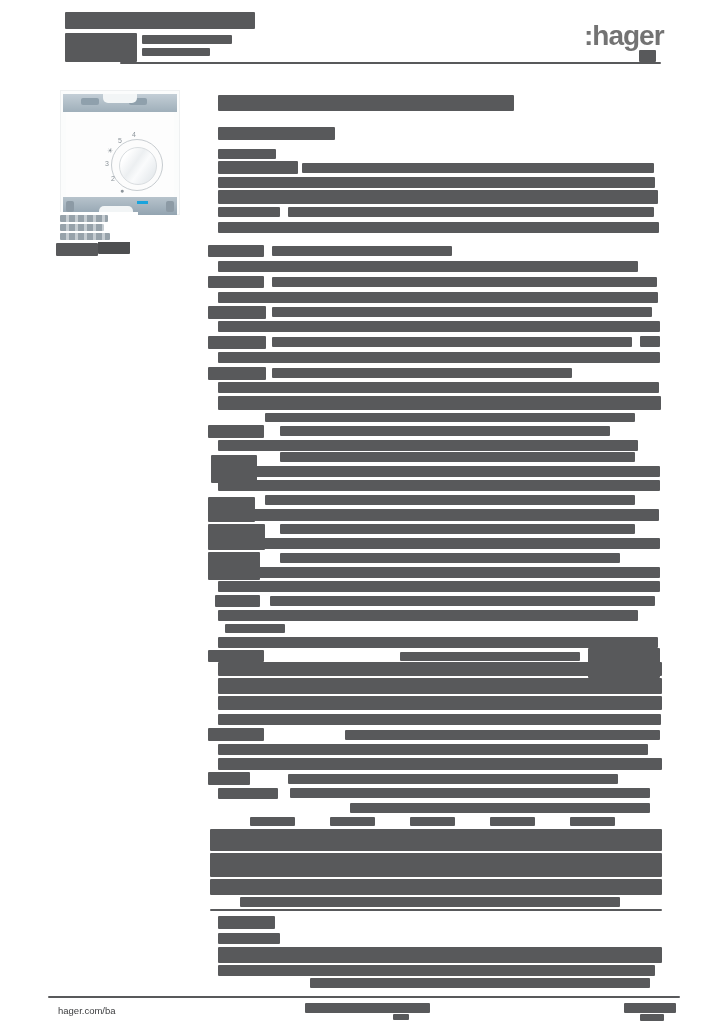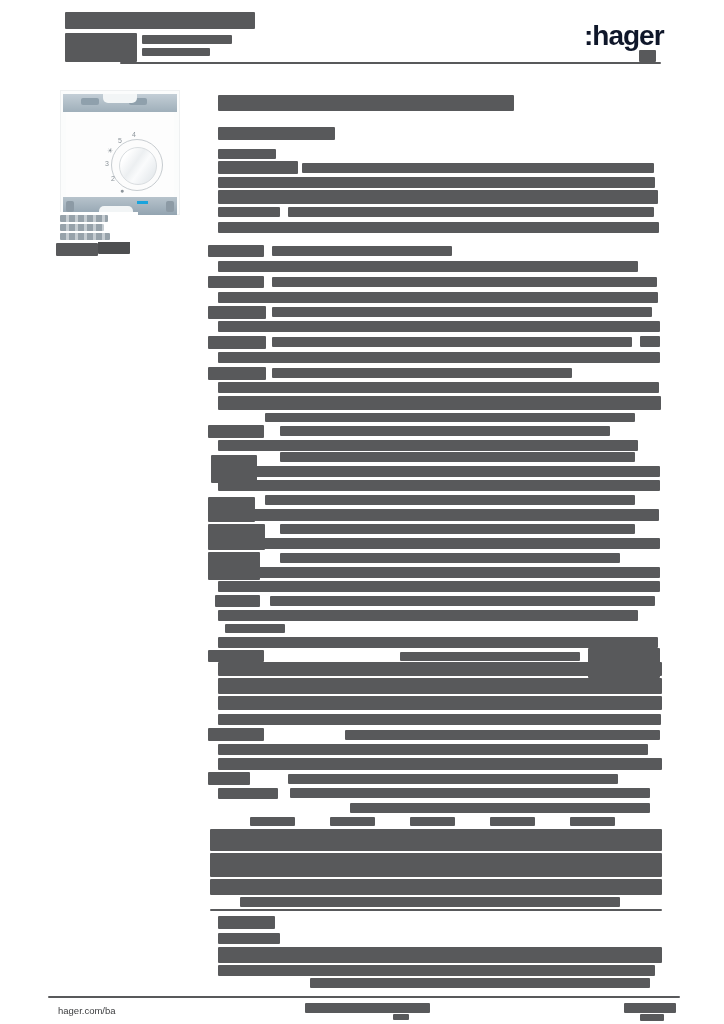--- a/index.html
+++ b/index.html
@@ -7,21 +7,21 @@
     position:relative;width:724px;height:1024px;background:#ffffff;
     font-family:"Liberation Sans", sans-serif;overflow:hidden;
   }
   
   #redaction-layer{position:absolute;inset:0;z-index:1;}
   #redaction-layer .bar{position:absolute;background:#58595b;border-radius:1px;}
 
   
   .logo{
     position:absolute;left:584px;top:22px;z-index:3;
-    font-weight:bold;font-size:28px;letter-spacing:-1px;color:#0f172a;
+    font-weight:bold;font-size:28px;letter-spacing:-1px;color:#737373;
     line-height:1;
   }
 
   
   .photo-card{
     position:absolute;left:60px;top:90px;width:120px;height:125px;z-index:2;
     background:#fbfcfc;border:1px solid #eef0f1;box-sizing:border-box;
   }
   .strip{
     position:absolute;left:2px;width:114px;height:18px;

